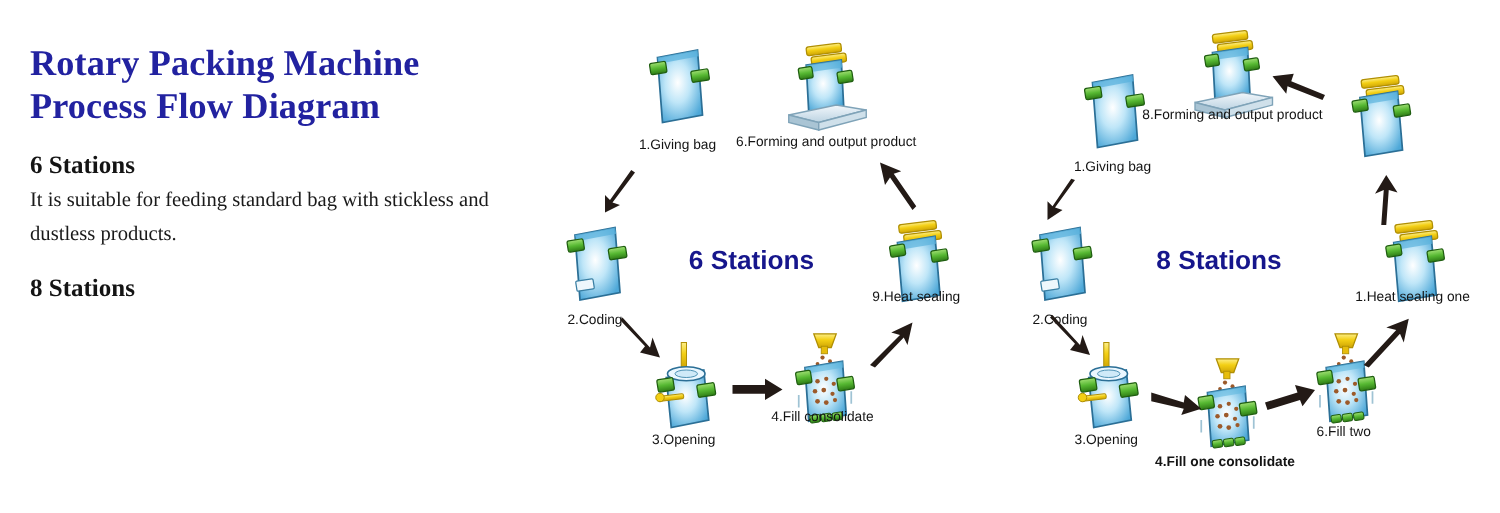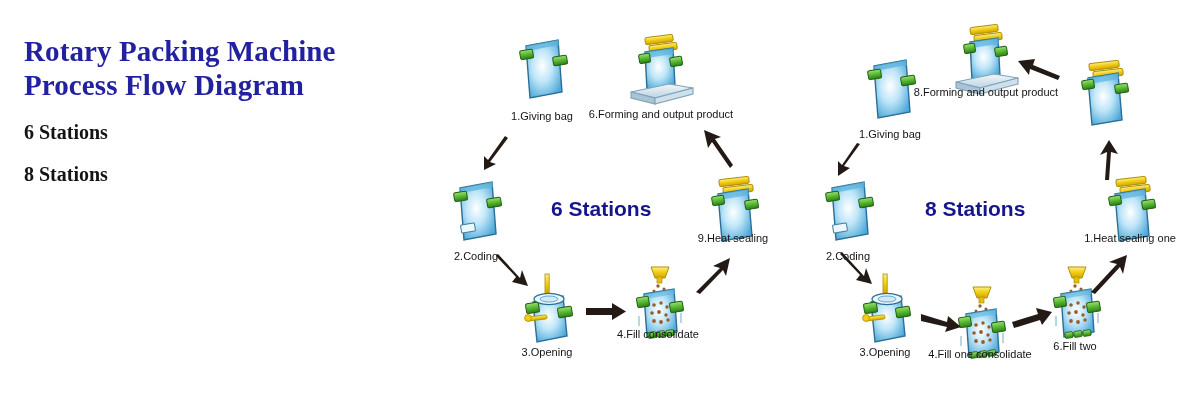--- a/index.html
+++ b/index.html
@@ -46,20 +46,21 @@
 </head>
 <body>
 
 <div id="root">
 
   <div class="panel">
     <h1 class="title">Rotary Packing Machine Process Flow Diagram</h1>
 
     <div class="sec">
       <div class="sec-h">6 Stations</div>
+      <p class="sec-p">It is suitable for feeding standard bag with stickless and dustless products.</p>
     </div>
 
     <div class="sec">
       <div class="sec-h">8 Stations</div>
     </div>
   </div>
 
   <svg width="0" height="0" style="position:absolute" aria-hidden="true">
     <defs>
       <linearGradient id="bagG" x1="0" y1="0" x2="1" y2="1">
@@ -257,21 +258,21 @@
       <svg width="60" height="74">
           <use href="#ic-bag-open"></use>
         </svg>
       <div class="cap" style="top:74px;">3.Opening</div>
     </div>
 
     <div class="node" style="left:950px;top:284px;width:60px;height:80px;">
       <svg width="60" height="80">
           <use href="#ic-bag-fill"></use>
         </svg>
-      <div class="cap" style="top:64px;">4.Fill one consolidate</div>
+      <div class="cap" style="top:80px;font-weight:bold;">4.Fill one consolidate</div>
     </div>
 
     <div class="node" style="left:1045px;top:264px;width:60px;height:80px;">
       <svg width="60" height="80">
           <use href="#ic-bag-fill"></use>
         </svg>
       <div class="cap" style="top:76px;">6.Fill two</div>
     </div>
 
     <div class="node" style="left:1100px;top:174px;width:60px;height:72px;">

